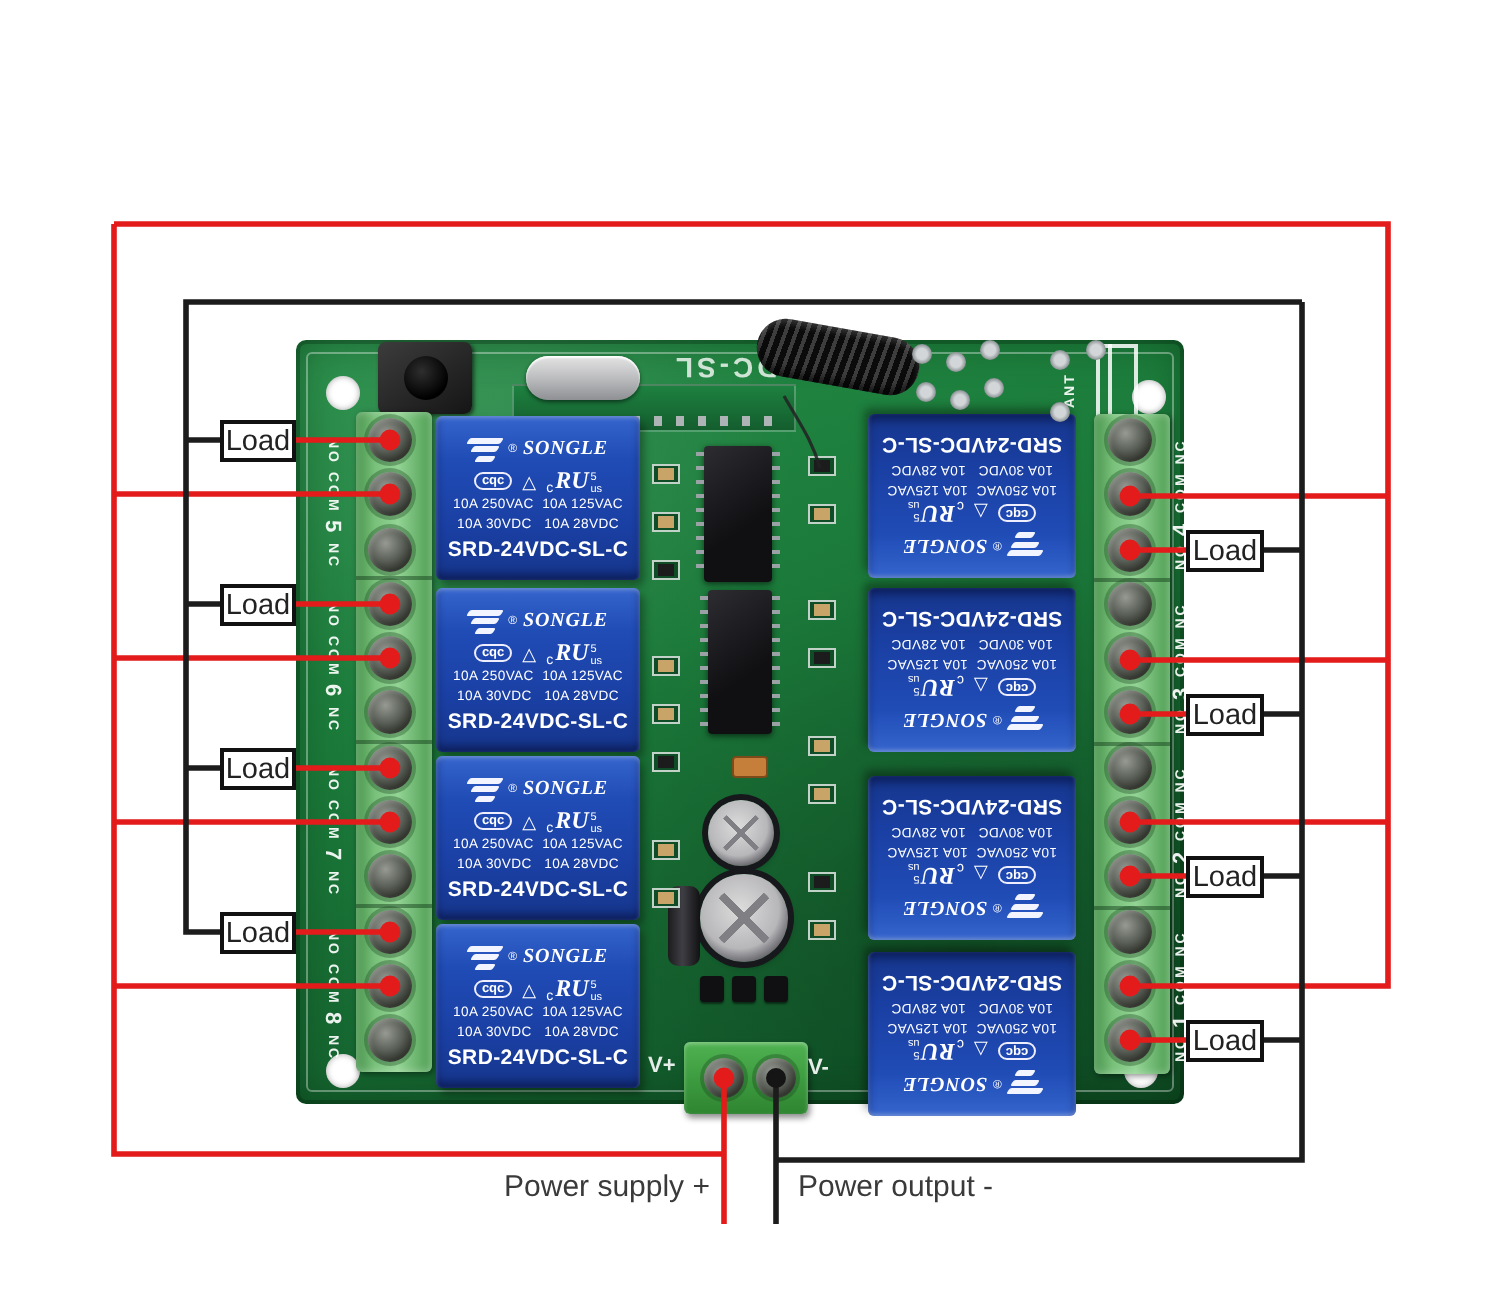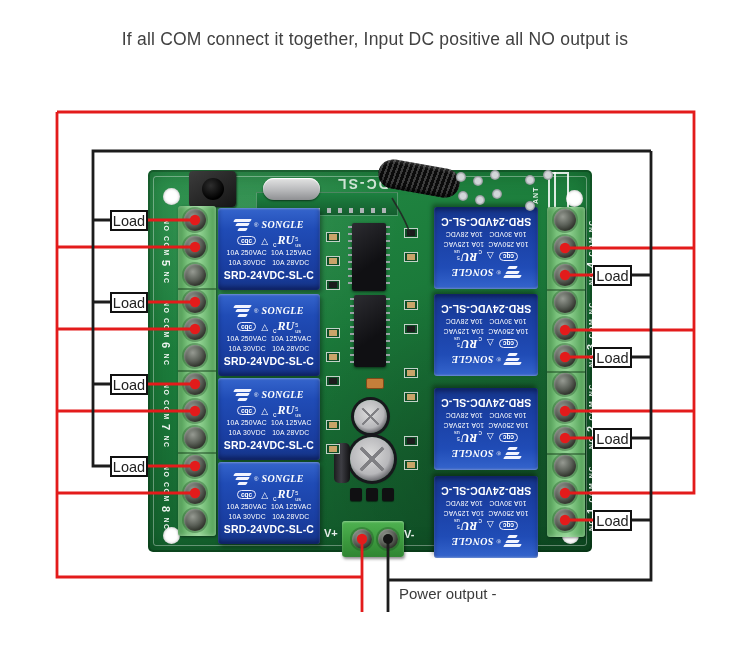--- a/index.html
+++ b/index.html
@@ -115,21 +115,20 @@
   .plabel{position:absolute;z-index:4;top:585px;font-size:15px;color:#3a3a3a;}
   .plabel.plus{left:150px;width:205px;text-align:right;}
   .plabel.minus{left:399px;}
 </style>
 </head>
 <body>
 
 <div id="canvas">
 
   <div class="title">
-    <div>If all COM connect it together, Input DC positive all NO output is</div>
   </div>
 
   <div id="board">
     <div class="silkborder"></div>
 
     <div class="hole" style="left:15px;top:18px;"></div>
     <div class="hole" style="left:418px;top:20px;"></div>
     <div class="hole" style="left:15px;top:357px;"></div>
     <div class="hole" style="left:414px;top:357px;"></div>
 
@@ -455,14 +454,15 @@
 
   <div class="loadbox" style="left:110px;top:210px;width:38px;">Load</div>
   <div class="loadbox" style="left:110px;top:292px;width:38px;">Load</div>
   <div class="loadbox" style="left:110px;top:374px;width:38px;">Load</div>
   <div class="loadbox" style="left:110px;top:456px;width:38px;">Load</div>
   <div class="loadbox" style="left:593px;top:265px;width:39px;">Load</div>
   <div class="loadbox" style="left:593px;top:347px;width:39px;">Load</div>
   <div class="loadbox" style="left:593px;top:428px;width:39px;">Load</div>
   <div class="loadbox" style="left:593px;top:510px;width:39px;">Load</div>
 
+  <div class="plabel plus">Power supply +</div>
   <div class="plabel minus">Power output -</div>
 </div>
 
 </body></html>

